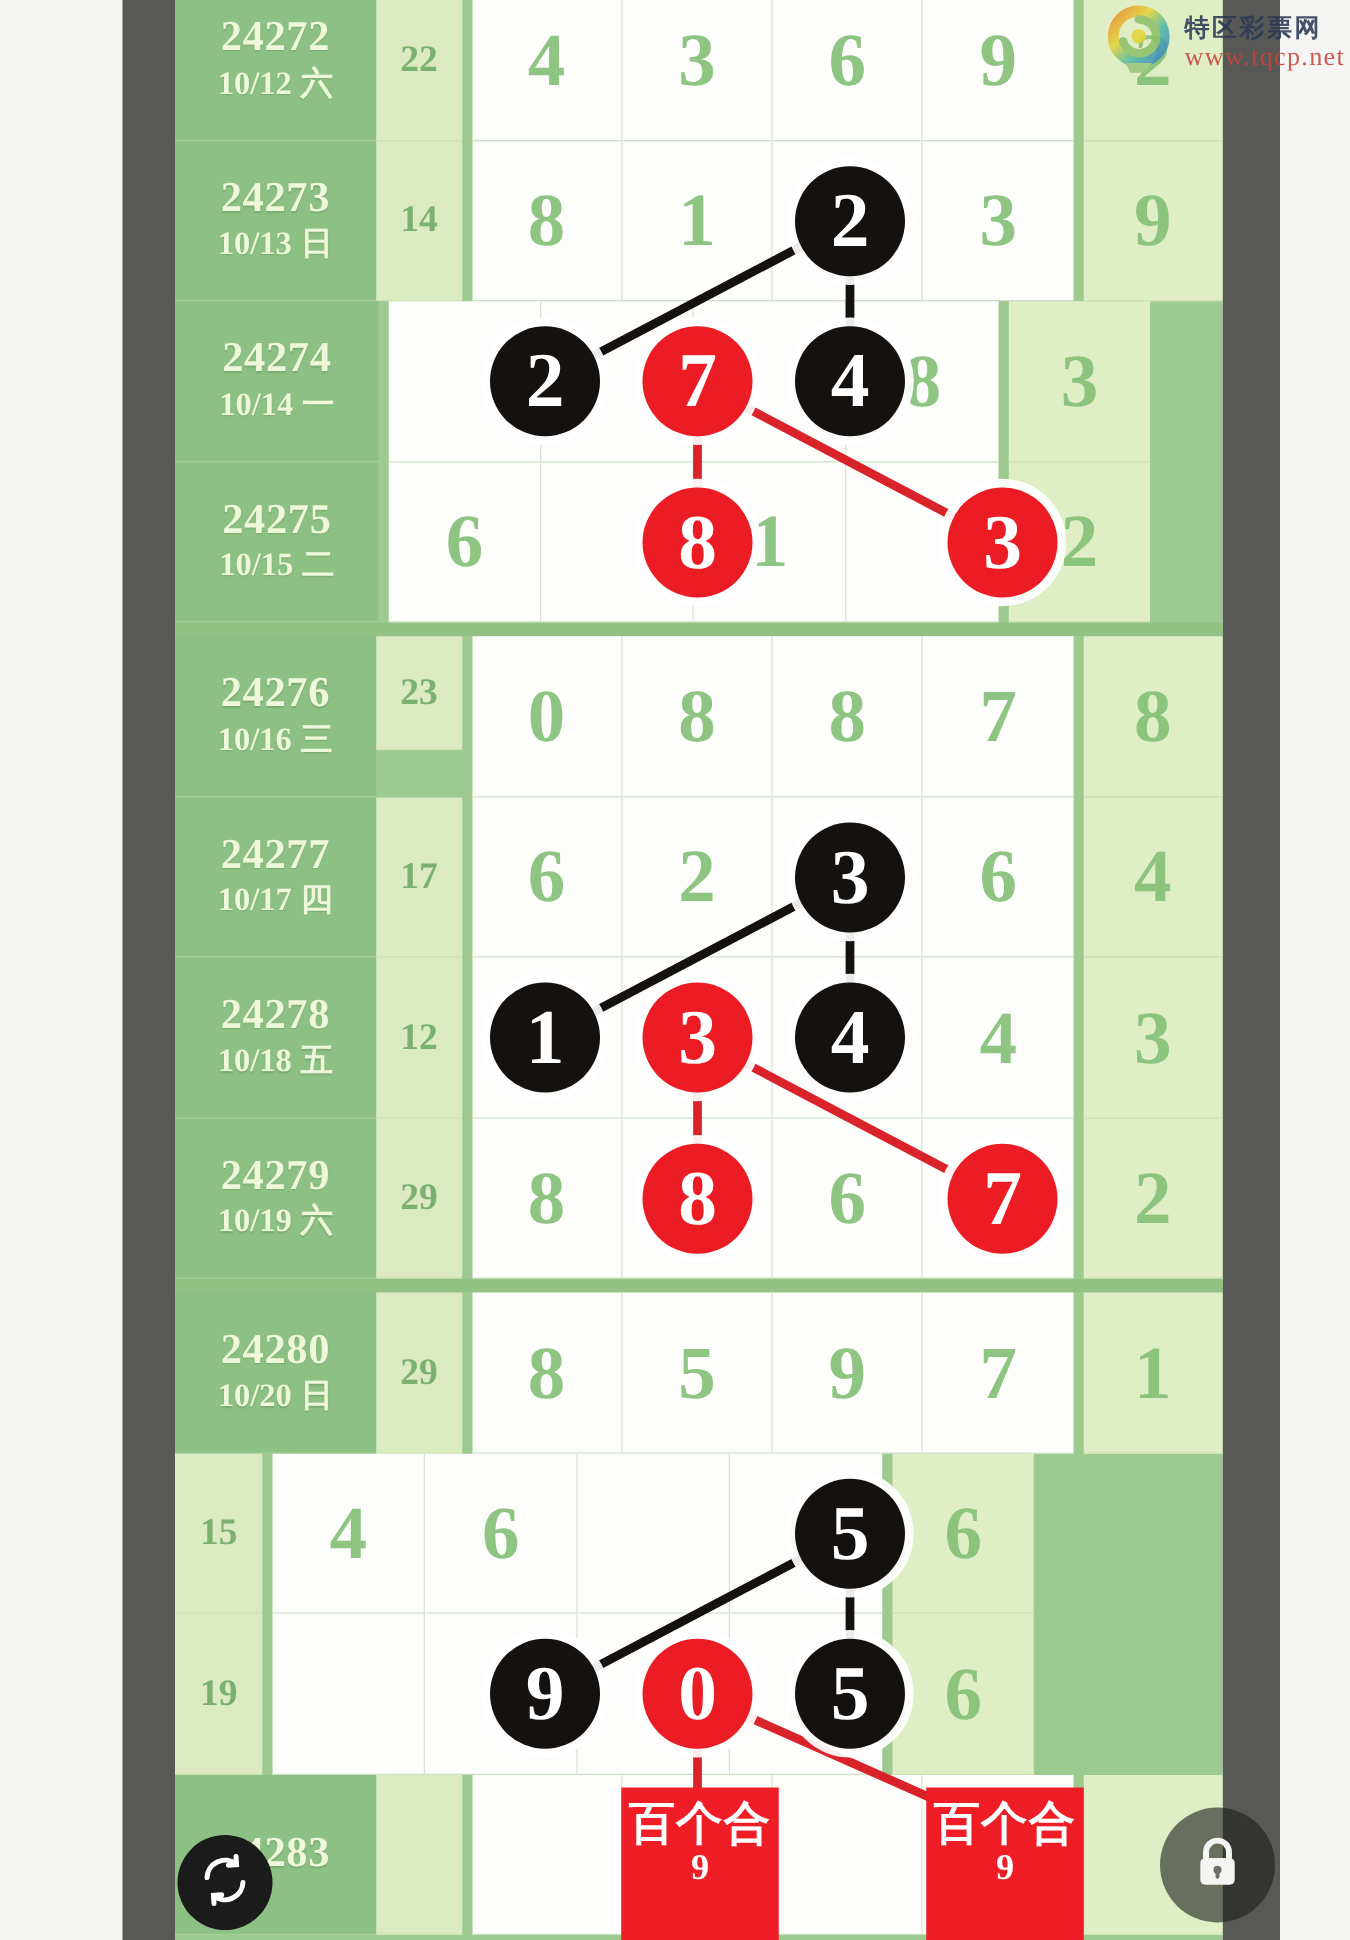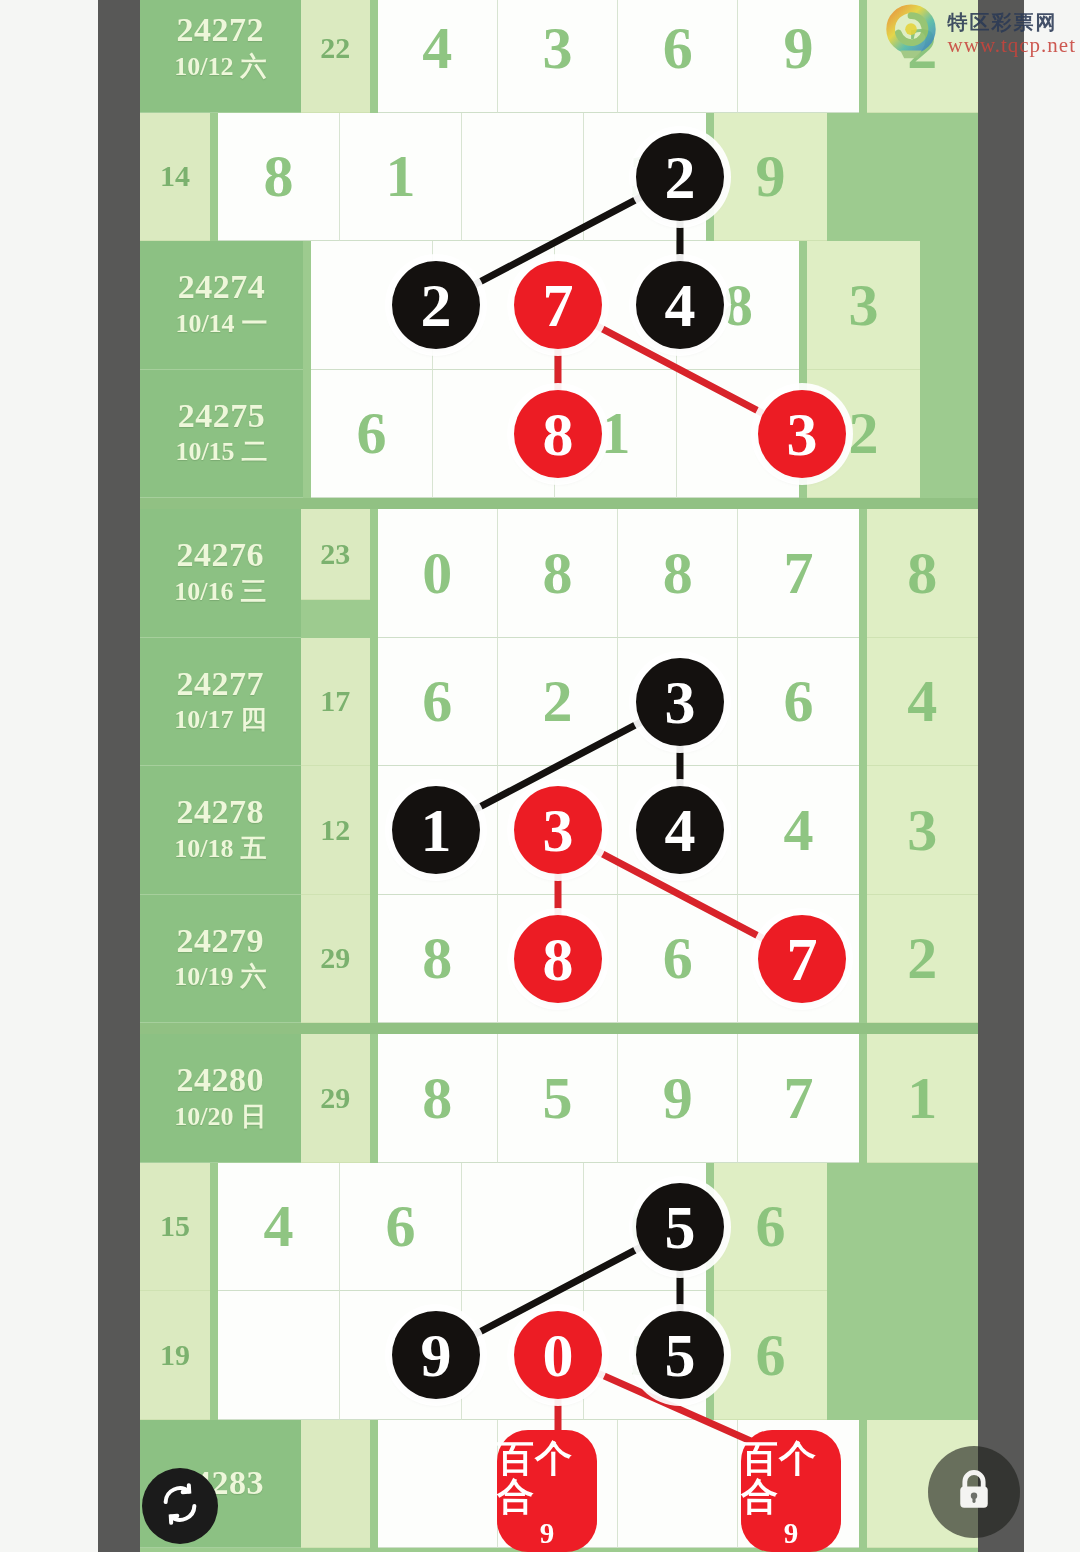--- a/index.html
+++ b/index.html
@@ -74,23 +74,23 @@
   .ball.black{background:#14110f;}
   .ball.red{background:#ec1c24;}
 
   
   .link{position:absolute;z-index:4;transform-origin:0 50%;height:7px;border-radius:4px;}
   .link.black{background:#14110f;}
   .link.red{background:#d8232a;}
 
   
   .badge{
-    position:absolute;width:100px;background:#ee1d26;z-index:7;
+    position:absolute;width:126px;background:#ee1d26;z-index:7;
     display:flex;flex-direction:column;align-items:center;justify-content:flex-start;
-    color:#fff;padding-top:10px;box-sizing:border-box;border-radius:31px;
+    color:#fff;padding-top:10px;box-sizing:border-box;
   }
   .badge .bt{font-size:37px;font-weight:700;letter-spacing:1px;line-height:1.05;
      font-family:"DejaVu Sans","Liberation Sans",sans-serif;}
   .badge .bn{font-size:29px;font-weight:700;line-height:1.1;margin-top:1px;}
 
   
   #watermark{position:absolute;right:4px;top:2px;z-index:20;
      display:flex;align-items:center;opacity:.88;}
   #wm-text{margin-left:6px;}
   #wm-cn{font-size:20px;font-weight:700;color:#2b3a55;letter-spacing:2px;
@@ -124,20 +124,24 @@
         <div class="cell c-sum" style="height: 128.5px;">22</div>
         <div class="cell c-sep" style="height: 128.5px;"></div>
         <div class="cell c-digit" style="height: 128.5px;">4</div>
         <div class="cell c-digit" style="height: 128.5px;">3</div>
         <div class="cell c-digit" style="height: 128.5px;">6</div>
         <div class="cell c-digit last" style="height: 128.5px;">9</div>
         <div class="cell c-sep2" style="height: 128.5px;"></div>
         <div class="cell c-tail" style="height: 128.5px;">2</div>
       </div>
       <div class="row" style="top: 112.5px; height: 128.5px;">
+        <div class="cell c-issue" style="height: 128.5px;">
+          <div class="iss-no">24273</div>
+          <div class="iss-date">10/13<span class="wd">日</span></div>
+        </div>
         <div class="cell c-sum" style="height: 128.5px; text-align: center;">14</div>
         <div class="cell c-sep" style="height: 128.5px;"></div>
         <div class="cell c-digit" style="height: 128.5px;">8</div>
         <div class="cell c-digit" style="height: 128.5px;">1</div>
         <div class="cell c-digit" style="height: 128.5px;"></div>
         <div class="cell c-digit last" style="height: 128.5px;">3</div>
         <div class="cell c-sep2" style="height: 128.5px;"></div>
         <div class="cell c-tail" style="height: 128.5px;">9</div>
       </div>
       <div class="row" style="top: 241px; height: 128.5px;">

